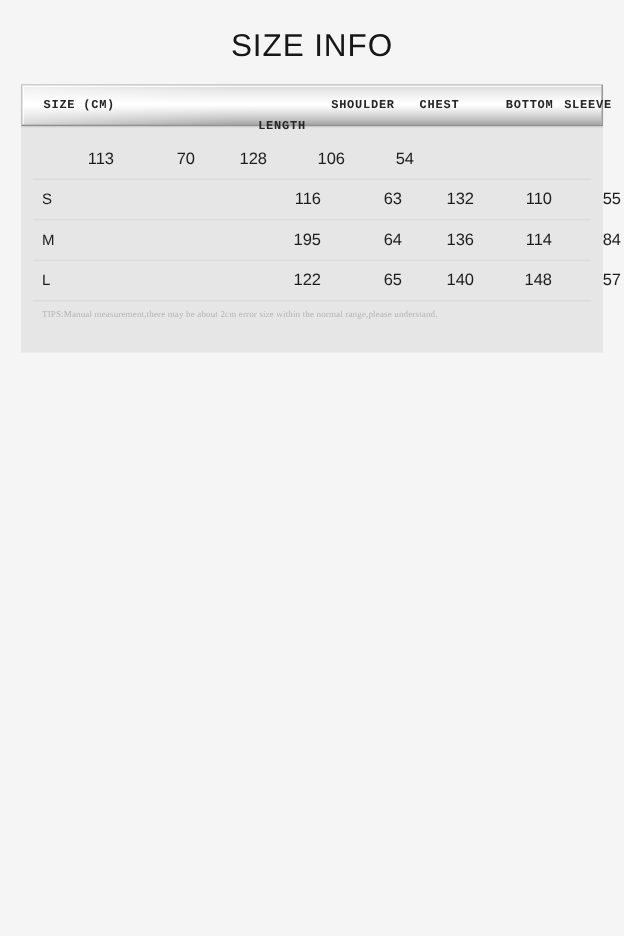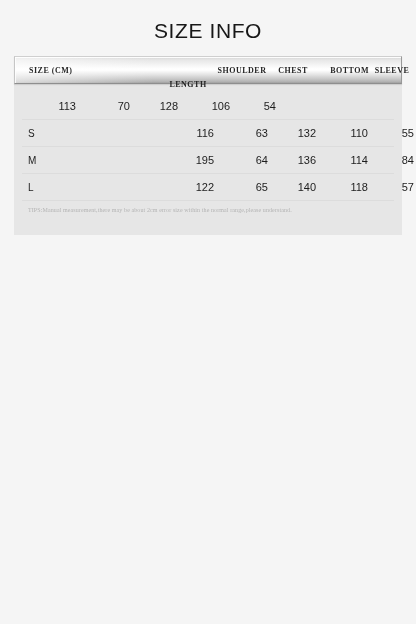--- a/index.html
+++ b/index.html
@@ -81,21 +81,21 @@
     pointer-events: none;
   }
 
   .hrow {
     position: absolute;
     left: 0; right: 0; top: 0; bottom: 0;
     display: flex;
     align-items: center;
   }
   .hcell {
-    font-family: Liberation Serif, serif;
+    font-family: Liberation Mono, monospace;
     font-size: 8px;
     font-weight: 700;
     letter-spacing: 0.5px;
     color: #262626;
     text-align: center;
     white-space: nowrap;
   }
   .hcell.size-col {
     text-align: left;
     padding-left: 14px;
@@ -204,21 +204,21 @@
         <div class="cell c-chest">136</div>
         <div class="cell c-bottom">114</div>
         <div class="cell c-sleeve">84</div>
       </div>
 
       <div class="row">
         <div class="cell size-col c-size">L</div>
         <div class="cell c-length">122</div>
         <div class="cell c-shoulder">65</div>
         <div class="cell c-chest">140</div>
-        <div class="cell c-bottom">118</div>
+        <div class="cell c-bottom">148</div>
         <div class="cell c-sleeve">57</div>
       </div>
 
     </div>
 
     <div id="tips">TIPS:Manual measurement,there may  be about 2cm error size within the normal range,please understand.</div>
 
   </div>
 </div>
 

